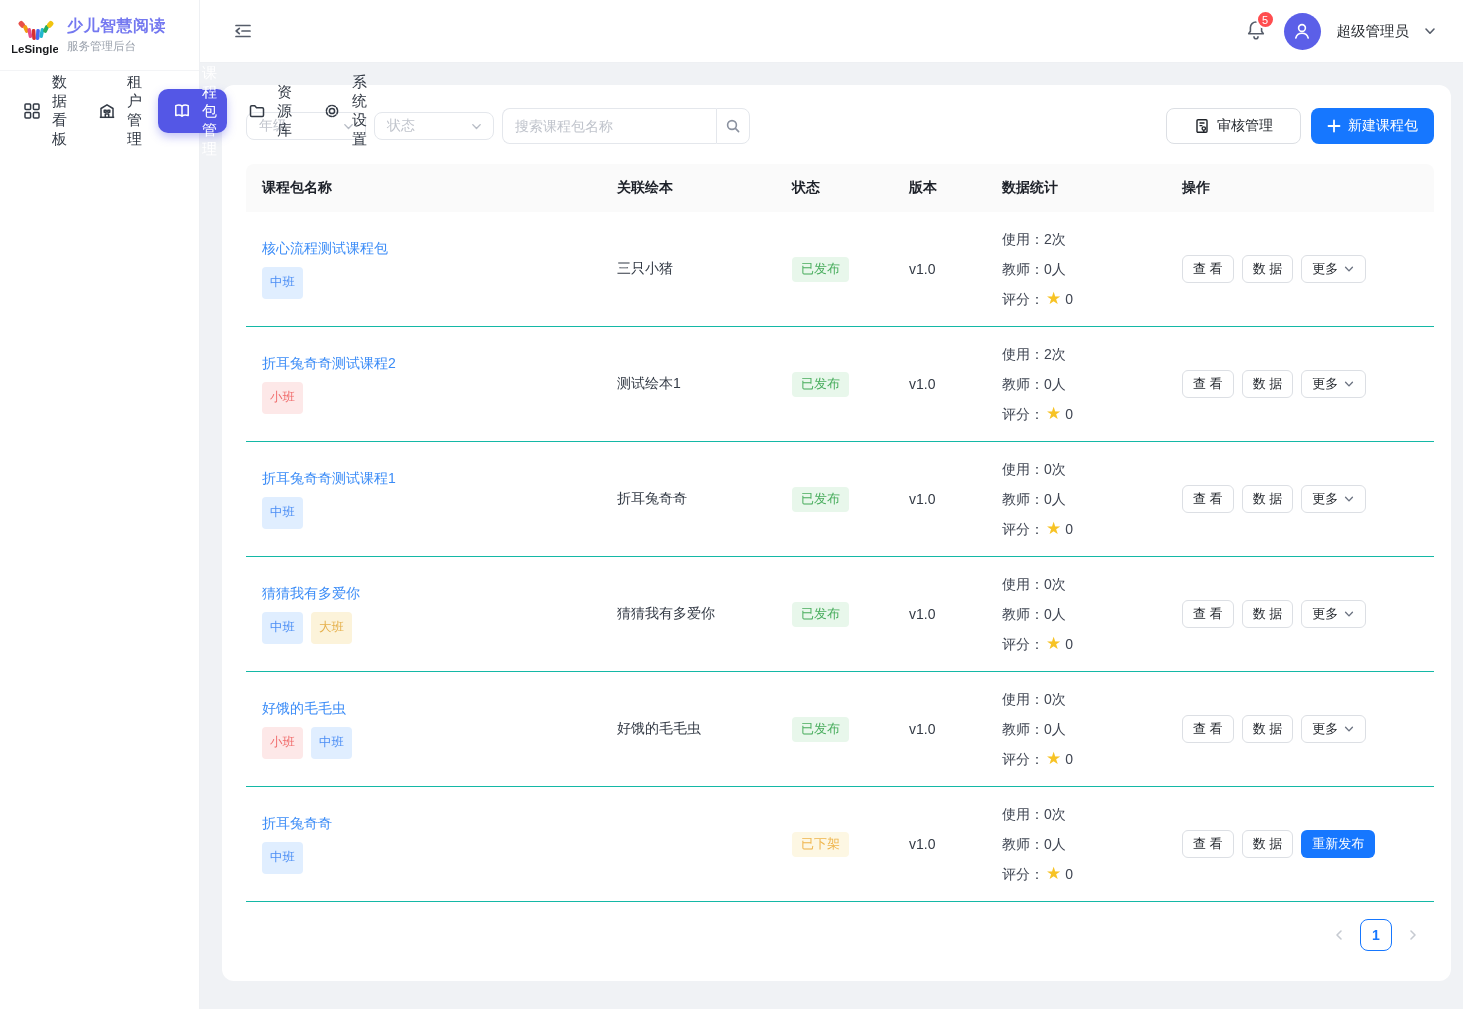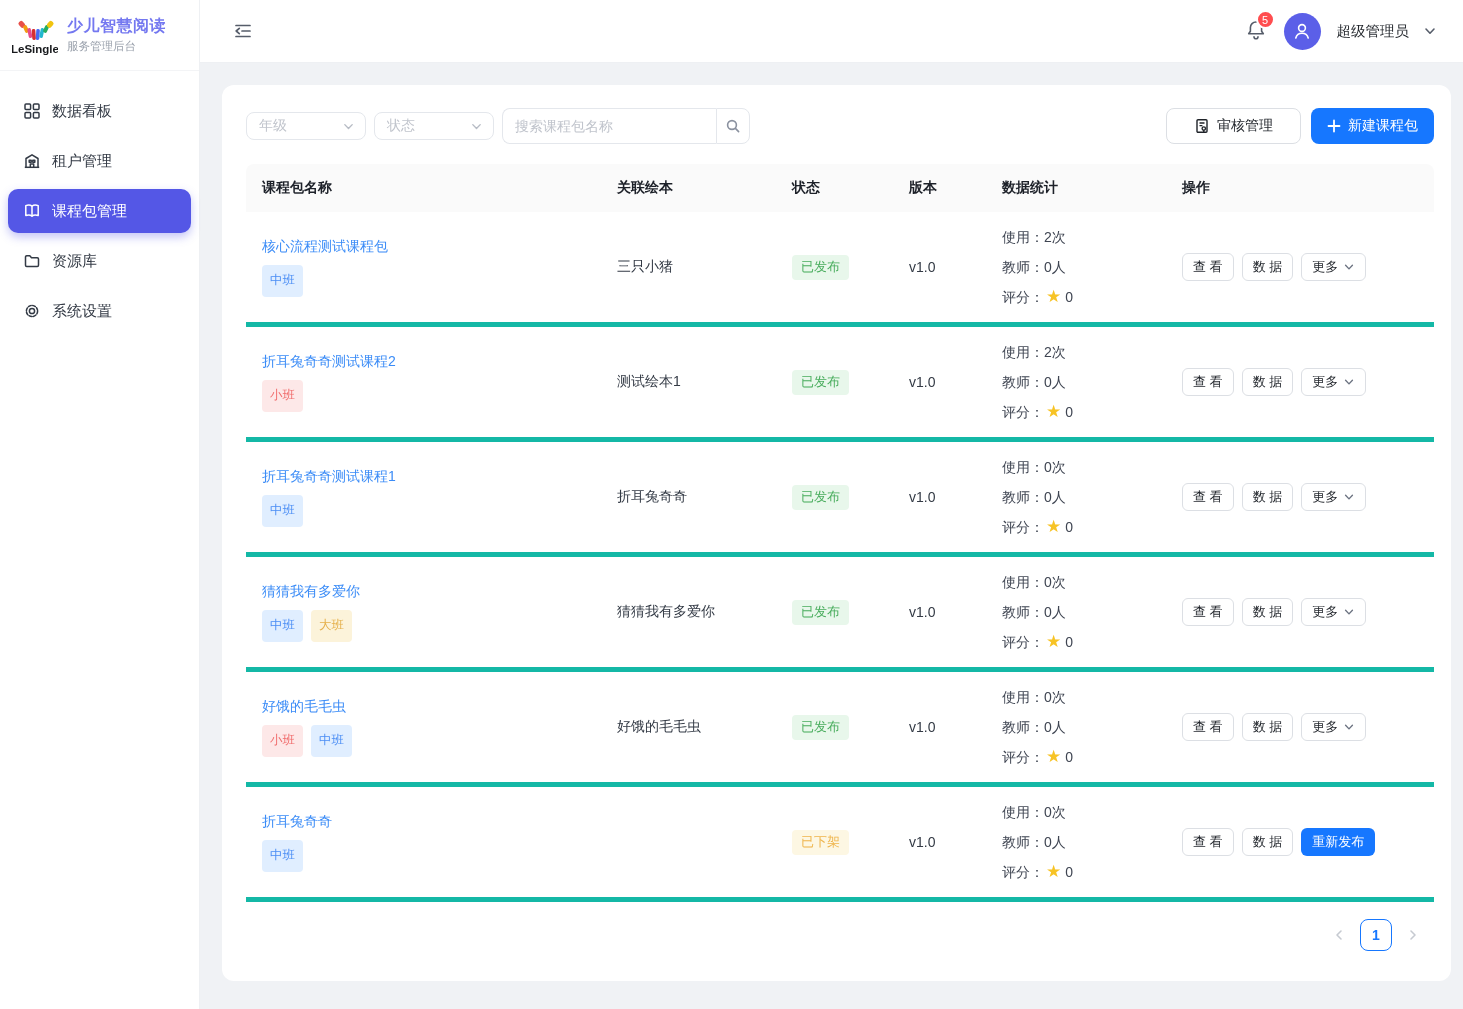--- a/index.html
+++ b/index.html
@@ -7,21 +7,21 @@
     font-family:"Liberation Sans","DejaVu Sans",sans-serif; color:#2a2f3a; }
 
   
   .sidebar { position:absolute; left:0; top:0; width:200px; height:1009px;
     background:#fff; border-right:1px solid #eef0f3; z-index:5; }
   .logo-block { height:71px; display:flex; align-items:center; gap:9px;
     padding:0 10px 0 12px; border-bottom:1px solid #f3f4f6; }
   .logo-text-col { display:flex; flex-direction:column; gap:2px; }
   .logo-title { font-size:16px; font-weight:700; color:#7478f0; letter-spacing:.5px; }
   .logo-subtitle { font-size:11.5px; color:#9aa1ac; }
-  .nav { padding:18px 8px 0 8px; display:flex; flex-direction:column; gap:6px; }
+  .nav { padding:18px 8px 0 8px; display:flex; flex-direction:row; gap:6px; }
   .nav-item { display:flex; align-items:center; gap:11px; height:44px;
     border-radius:10px; padding:0 10px 0 15px; font-size:15px; color:#333a45;
     cursor:pointer; }
   .nav-item svg { flex:0 0 auto; }
   .nav-item.active { background:#5457e6; color:#fff;
     box-shadow:0 4px 10px rgba(84,87,230,.35); }
 
   
   .topbar { position:absolute; left:200px; top:0; right:0; height:63px;
     background:#fff; border-bottom:1px solid #eef0f3; display:flex;
@@ -71,21 +71,21 @@
   
   .table { margin-top:20px; }
   .thead { display:flex; background:#fafafa; border-radius:8px 8px 0 0; height:48px;
     align-items:center; }
   .th { font-size:14px; font-weight:700; color:#1d2129; padding-left:16px;
     position:relative; }
   .th:not(:last-child)::after { content:""; position:absolute; right:0; top:14px;
     bottom:14px; width:1px; background:#ececec; }
   .col-name{width:355px;} .col-book{width:175px;} .col-status{width:117px;}
   .col-version{width:93px;} .col-stats{width:180px;} .col-actions{flex:1;}
-  .trow { display:flex; align-items:center; height:115px; border-bottom:5px solid #14b8a6; }
+  .trow { display:flex; align-items:center; height:115px; border-bottom:1px solid #14b8a6; }
   .td { padding-left:16px; font-size:14px; color:#333a45; }
   .pkg-link { color:#3b8cf7; font-size:14px; text-decoration:none; cursor:pointer;
     display:inline-block; }
   .tags { margin-top:9px; display:flex; gap:8px; }
   .tag { font-size:12.5px; height:22px; display:inline-flex; align-items:center;
     padding:16px 8px; border-radius:4px; }
   .tag-blue { background:#e0eeff; color:#4a8df5; }
   .tag-red { background:#fde8e8; color:#f06a6a; }
   .tag-yellow { background:#fcf3da; color:#e5b04b; }
   .status { font-size:13px; height:25px; display:inline-flex; align-items:center;

